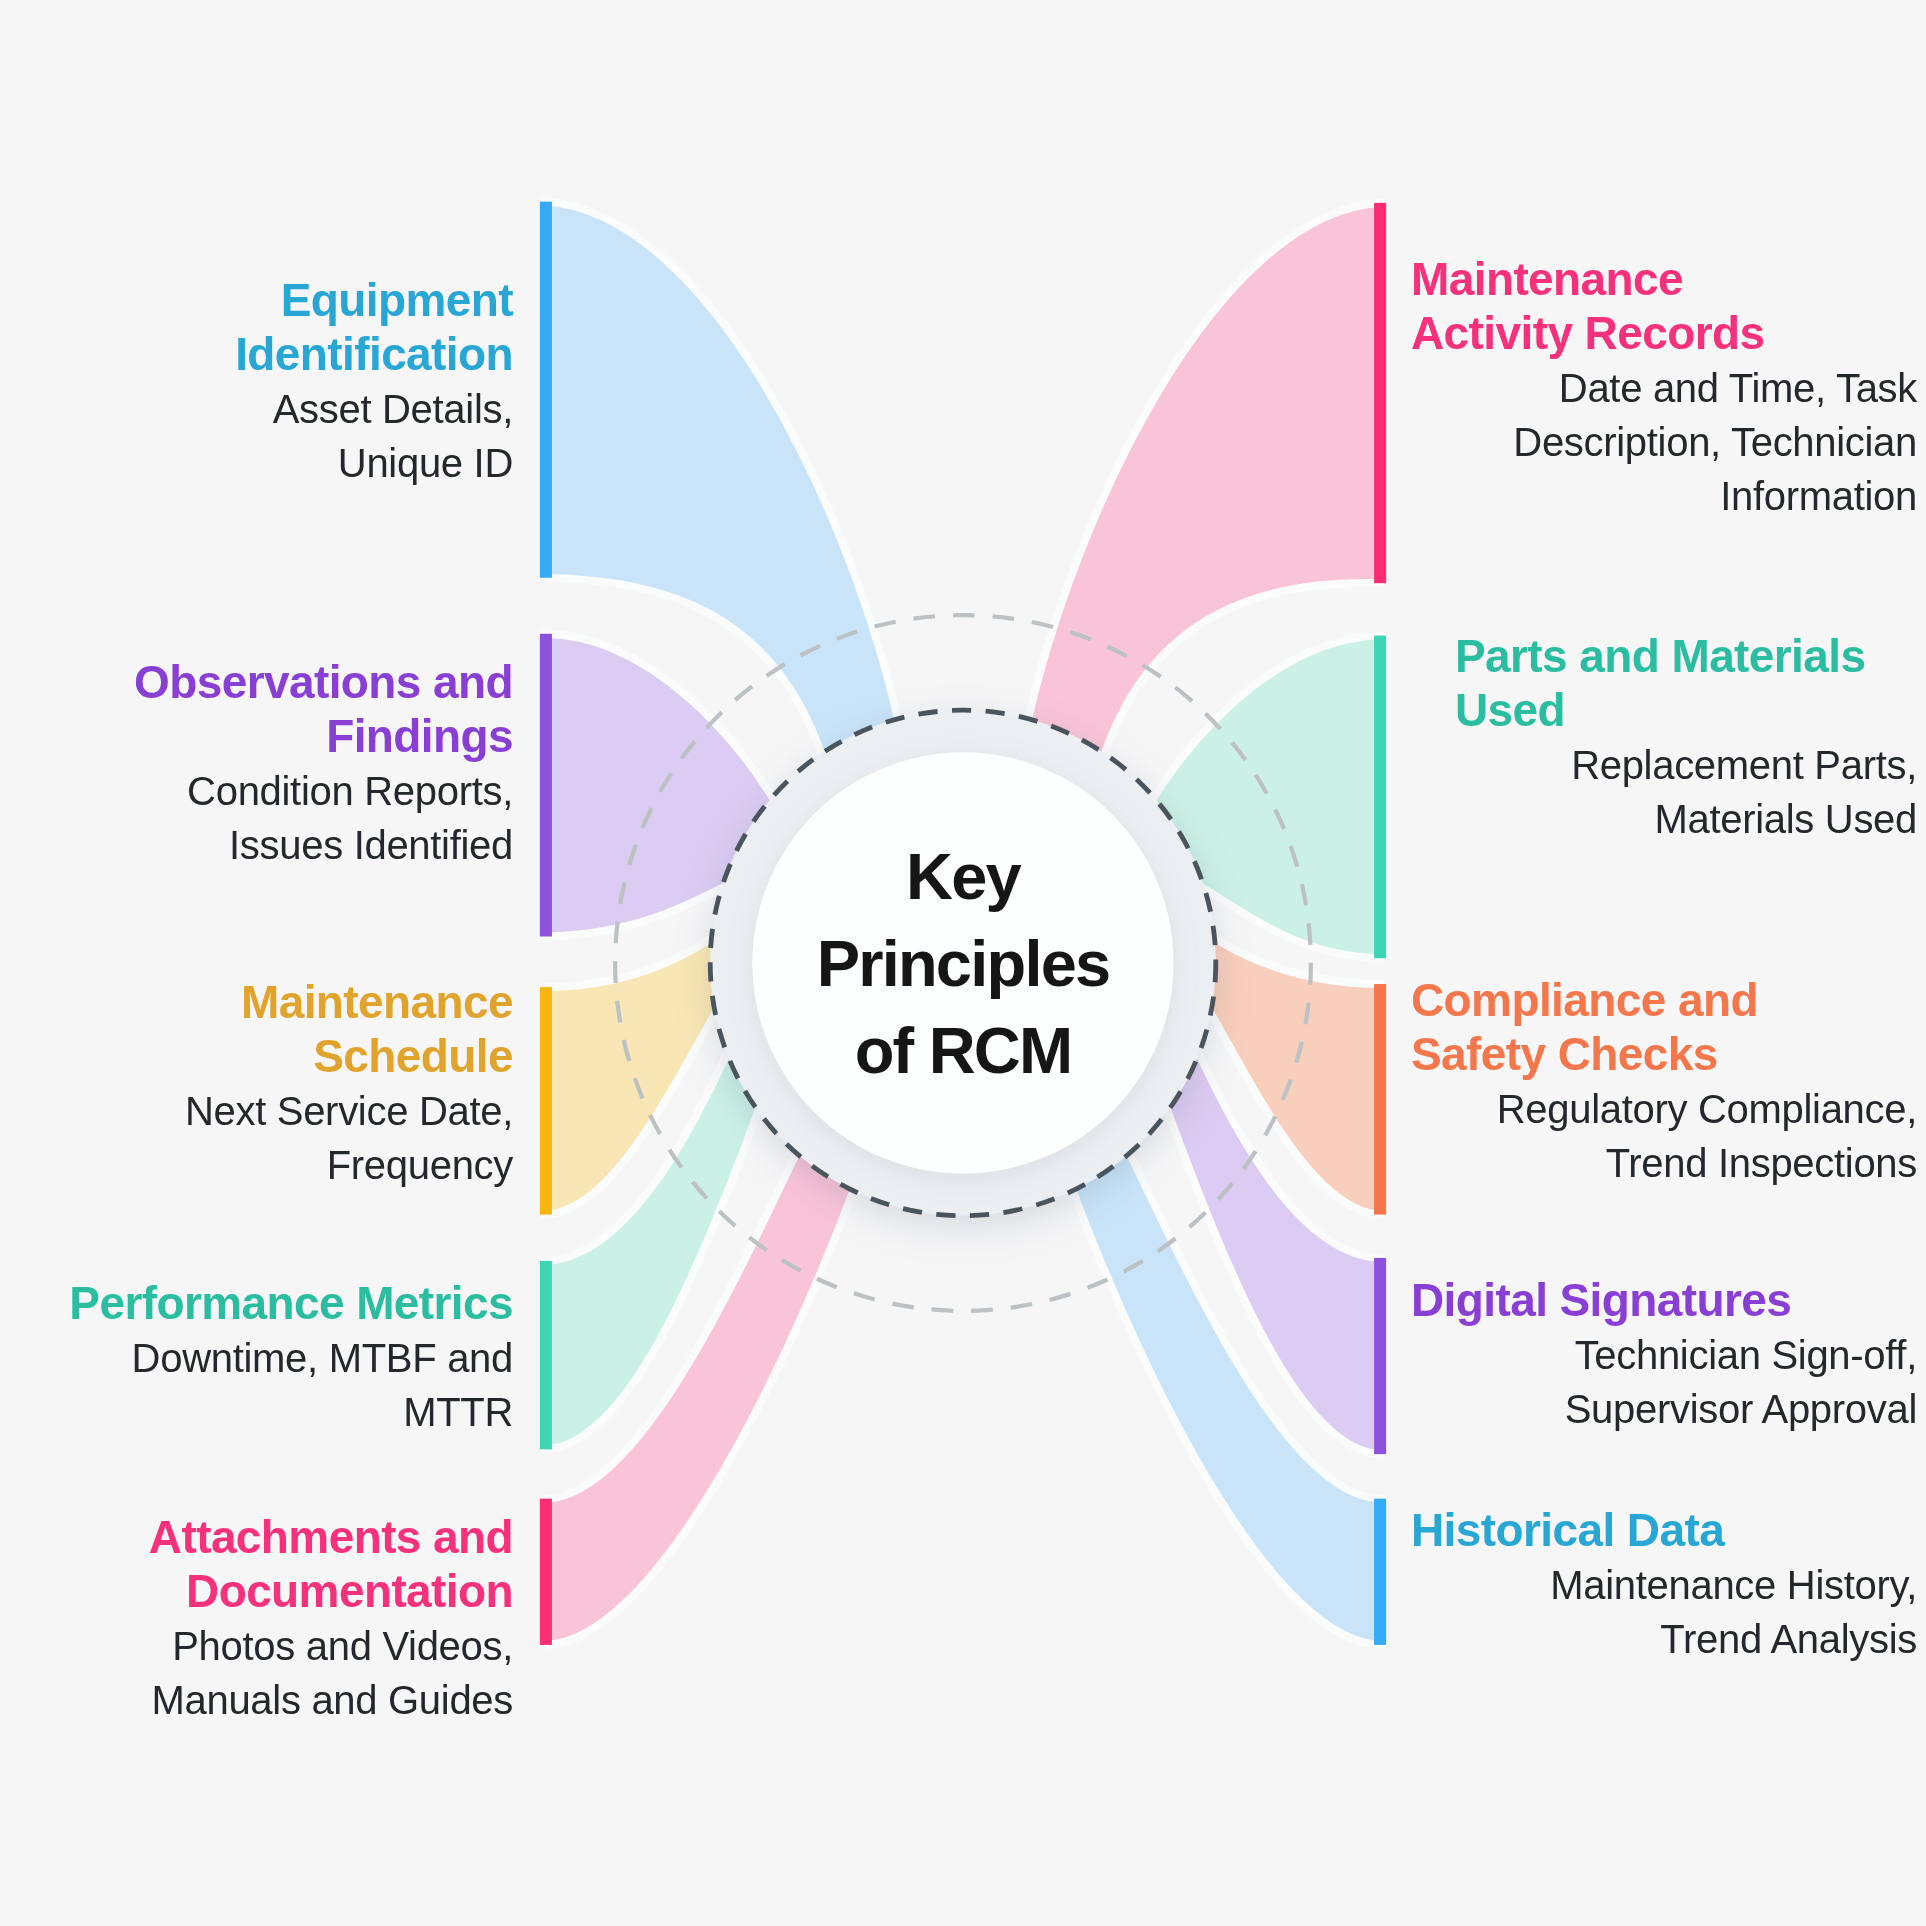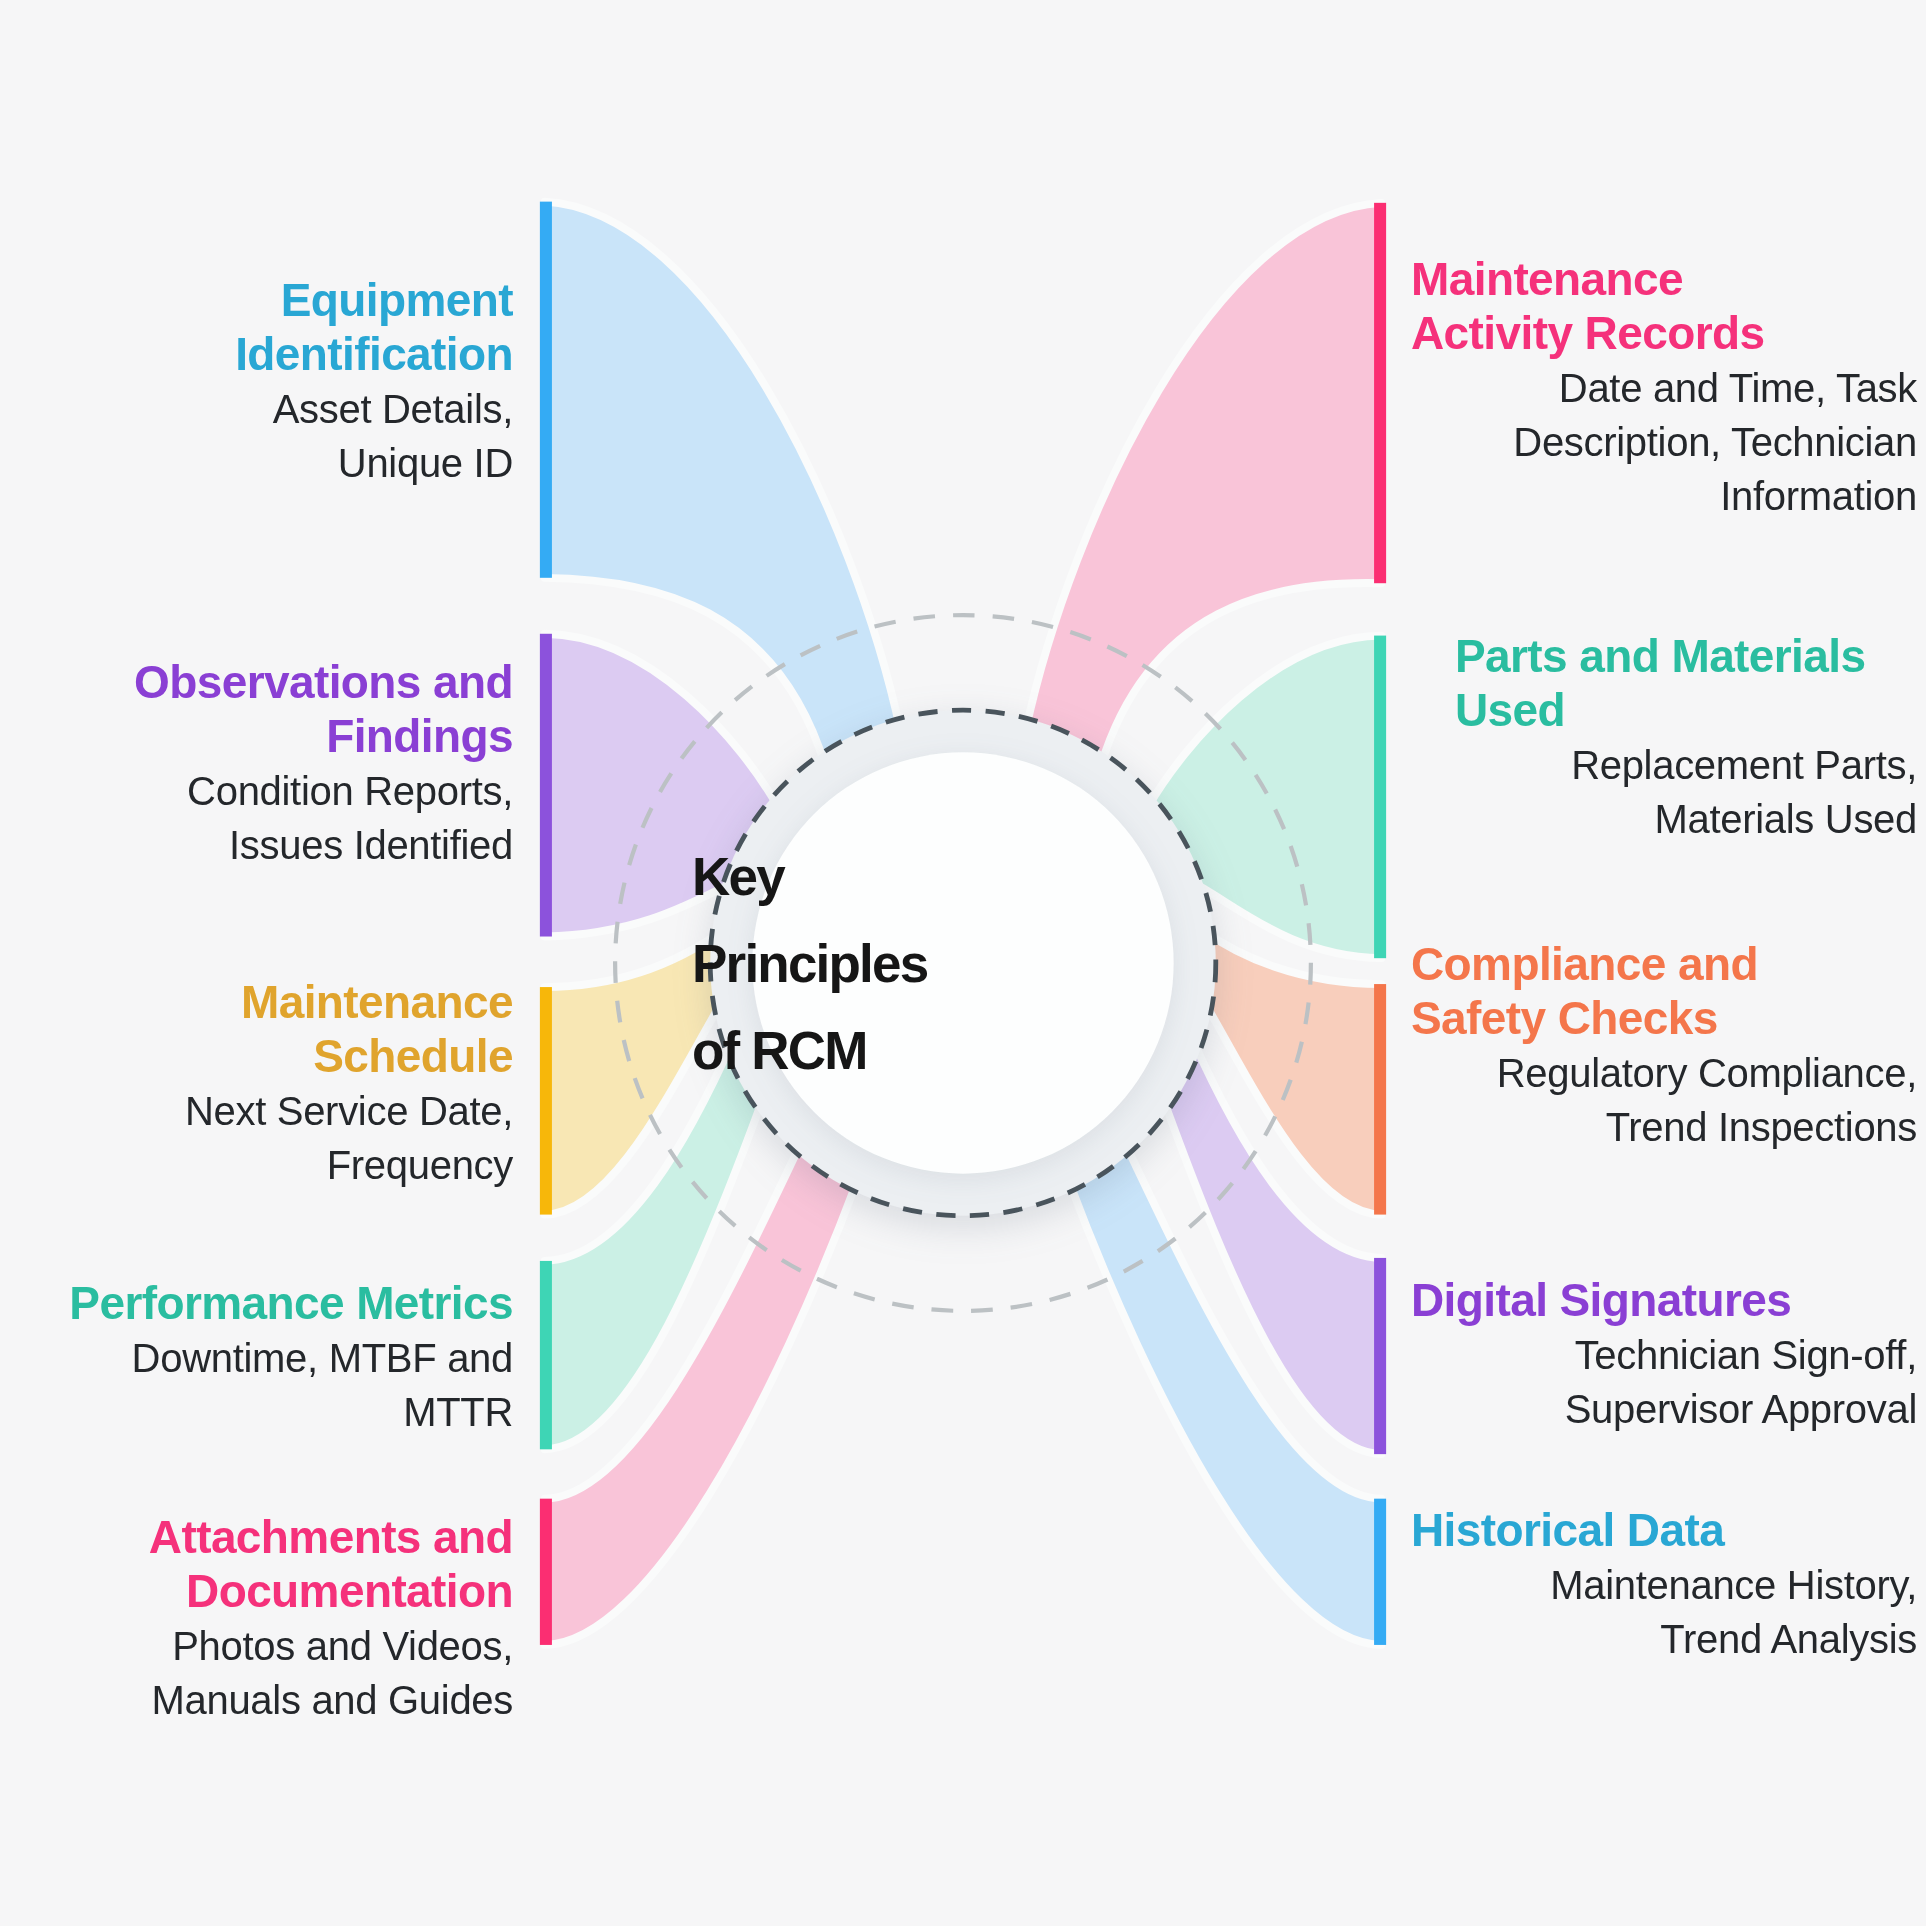--- a/index.html
+++ b/index.html
@@ -8,22 +8,22 @@
     font-family:"Liberation Sans","DejaVu Sans",sans-serif;
   }
   #scene{position:absolute;left:0;top:0;}
   .item{position:absolute;}
   .item.left{right:1413px;width:506px;text-align:right;}
   .item.right{left:1411px;width:506px;text-align:left;}
   .hline{font-size:46px;font-weight:700;line-height:54px;letter-spacing:-0.6px;white-space:nowrap;}
   .dline{font-size:40px;font-weight:400;line-height:54px;letter-spacing:-0.3px;color:#24272b;white-space:nowrap;}
   .item-desc{margin-top:1.2px;text-align:right;}
   #center-title{
-    position:absolute;left:692px;top:833px;width:542px;text-align:left;
-    font-size:53px;font-weight:700;line-height:87px;letter-spacing:-1.8px;
+    position:absolute;left:692px;top:833px;width:542px;text-align:center;
+    font-size:65px;font-weight:700;line-height:87px;letter-spacing:-1.8px;
   }
   .ring-shadow{filter:drop-shadow(0 18px 30px rgba(70,90,110,0.18));}
   .white-shadow{filter:drop-shadow(0 10px 22px rgba(70,90,110,0.10));}
   .ribbon{stroke:#fafbfb;stroke-width:13;stroke-linejoin:round;}
 </style>
 </head>
 <body>
 
 <div id="canvas" style="background-color: rgb(246, 246, 247);">
 
@@ -136,21 +136,21 @@
     <div class="item-heading" style="color: rgb(42, 189, 160); margin-left: 44px;">
       <div class="hline">Parts and Materials</div>
       <div class="hline">Used</div>
     </div>
     <div class="item-desc">
       <div class="dline">Replacement Parts,</div>
       <div class="dline">Materials Used</div>
     </div>
   </div>
 
-  <div class="item right" style="top:937px">
+  <div class="item right" style="top:973px">
     <div class="item-heading" style="color: rgb(244, 118, 75);">
       <div class="hline">Compliance and</div>
       <div class="hline">Safety Checks</div>
     </div>
     <div class="item-desc">
       <div class="dline">Regulatory Compliance,</div>
       <div class="dline">Trend Inspections</div>
     </div>
   </div>
 

